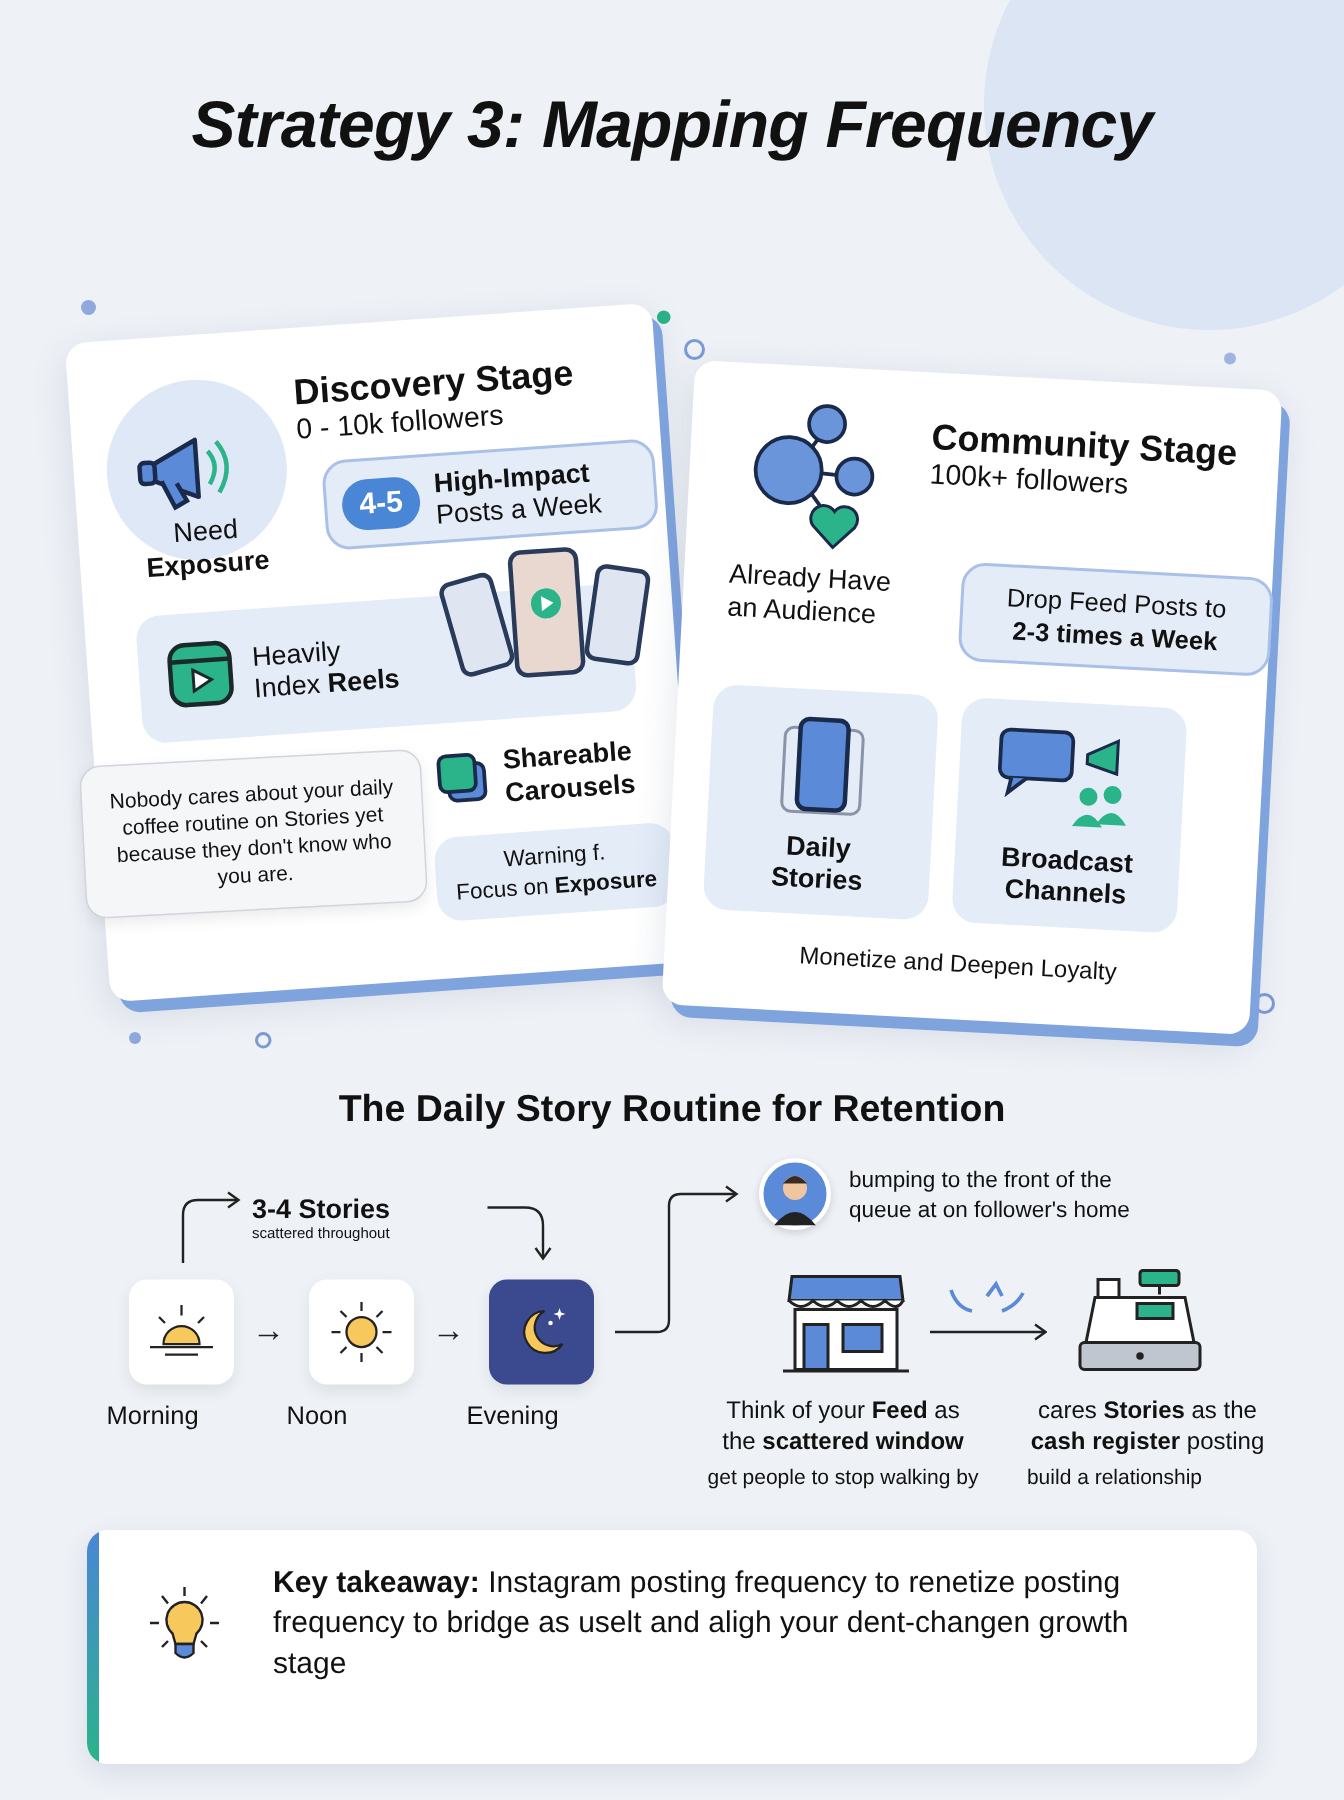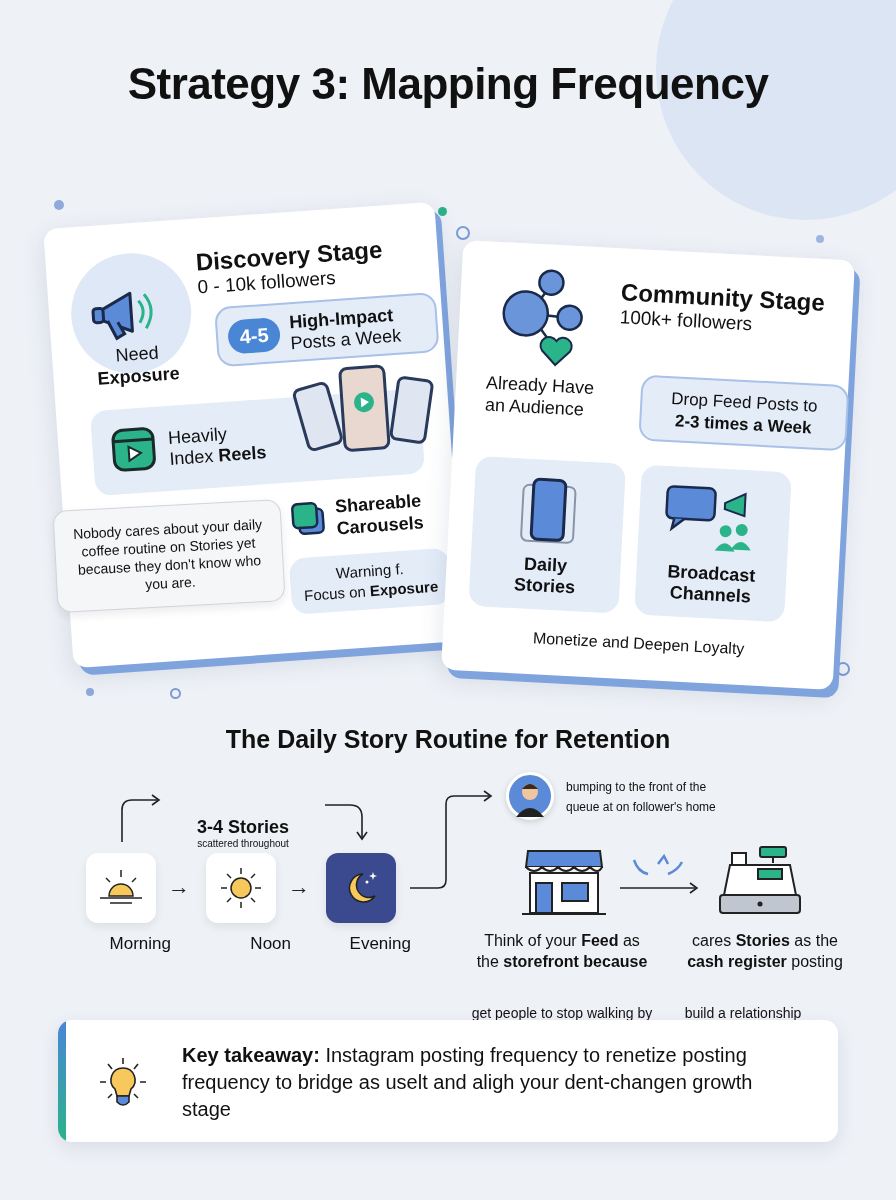--- a/index.html
+++ b/index.html
@@ -1,42 +1,42 @@
 <!DOCTYPE html>
 <html><head>
 <meta charset="utf-8">
 <style>
   * { box-sizing: border-box; margin: 0; padding: 0; }
   body { width: 896px; height: 1200px; background: #eef1f6; font-family: "Liberation Sans", sans-serif; color: #111; position: relative; overflow: hidden; }
   .bg-circle { position: absolute; right: -60px; top: -80px; width: 300px; height: 300px; border-radius: 50%; background: #dbe5f4; }
-  .title { position: absolute; top: 58px; left: 0; width: 896px; text-align: center; font-size: 44px; font-weight: 700; line-height: 52px; letter-spacing: -0.5px; }
+  .title { position: absolute; top: 58px; left: 0; width: 896px; text-align: center; font-size: 44px; font-weight: 700; line-height: 52px; letter-spacing: -0.5px; font-style: italic; }
   .dot { position: absolute; border-radius: 50%; }
   .ring { position: absolute; border-radius: 50%; border: 2px solid #7a9bd6; background: transparent; }
 
   .card { position: absolute; background: #fff; border-radius: 14px; box-shadow: 6px 8px 0 #7fa3dd, 0 8px 24px rgba(60,80,120,.15); }
   .card-left { left: 58px; top: 215px; width: 392px; height: 440px; transform: rotate(-4deg); }
   .card-right { left: 452px; top: 250px; width: 392px; height: 430px; transform: rotate(3deg); }
 
   .circle-icon { position: absolute; width: 120px; height: 120px; border-radius: 50%; background: #dfe8f6; }
   .bubble { position: absolute; background: #e4ecf8; border: 2px solid #a9c1e8; border-radius: 16px; }
   .soft-box { position: absolute; background: #e4ecf8; border-radius: 16px; }
   .note { position: absolute; background: #f5f6f8; border: 1.5px solid #d0d4dc; border-radius: 14px; box-shadow: 0 4px 10px rgba(0,0,0,.08); font-size: 14px; text-align: center; line-height: 18px; padding: 14px 10px; }
 
   .h-stage { font-size: 24px; font-weight: 700; }
   .sub { font-size: 19px; }
   .b { font-weight: 700; }
 
   .section-title { position: absolute; top: 725px; left: 0; width: 896px; text-align: center; font-size: 25px; font-weight: 700; }
   .time-box { position: absolute; width: 70px; height: 70px; border-radius: 12px; background: #fff; box-shadow: 0 4px 10px rgba(0,0,0,.08); display: flex; align-items: center; justify-content: center; }
-  .time-label { position: absolute; font-size: 17px; text-align: right; width: 100px; }
+  .time-label { position: absolute; font-size: 17px; text-align: left; width: 100px; }
   .arrow { position: absolute; font-size: 22px; color: #222; }
   .caption { position: absolute; font-size: 16px; text-align: center; line-height: 21px; }
-  .small { position: absolute; font-size: 14px; text-align: center; margin-top: 29px; }
-
-  .takeaway { position: absolute; left: 58px; top: 1020px; width: 780px; height: 122px; background: #fff; border-radius: 14px; box-shadow: 0 6px 18px rgba(60,80,120,.12); overflow: hidden; }
+  .small { position: absolute; font-size: 14px; text-align: center; }
+
+  .takeaway { position: absolute; left: 58px; top: 1020px; width: 780px; height: 156px; background: #fff; border-radius: 14px; box-shadow: 0 6px 18px rgba(60,80,120,.12); overflow: hidden; }
   .takeaway-bar { position: absolute; left: 0; top: 0; width: 8px; height: 100%; background: linear-gradient(#4a86d6, #2bb38a); }
   .takeaway-text { position: absolute; left: 124px; top: 22px; width: 620px; font-size: 20px; line-height: 27px; }
 </style>
 </head>
 <body>
 
 <div class="bg-circle"></div>
 
 <div class="title">
   <div>Strategy 3: Mapping Frequency</div>
@@ -161,21 +161,21 @@
 </div>
 
 <div class="section-title">The Daily Story Routine for Retention</div>
 
 <svg style="position:absolute;left:110px;top:790px" width="290" height="60" viewBox="0 0 290 60">
   <path d="M12 52 L12 20 Q12 10 22 10 L48 10" fill="none" stroke="#222" stroke-width="1.6"></path>
   <path d="M42 5 L49 10 L42 15" fill="none" stroke="#222" stroke-width="1.6"></path>
   <path d="M215 15 L240 15 Q252 15 252 27 L252 48" fill="none" stroke="#222" stroke-width="1.6"></path>
   <path d="M247 42 L252 49 L257 42" fill="none" stroke="#222" stroke-width="1.6"></path>
 </svg>
-<div style="position:absolute;left:168px;top:817px;width:150px;text-align:center">
+<div style="position:absolute;left:168px;top:796px;width:150px;text-align:left">
   <div style="font-size:18px;font-weight:700">3-4 Stories</div>
   <div style="font-size:10px">scattered throughout</div>
 </div>
 
 <div class="time-box" style="left:86px;top:853px">
   <svg width="50" height="40" viewBox="0 0 50 40">
     <path d="M13 28 A12 12 0 0 1 37 28 Z" fill="#f7c95c" stroke="#222" stroke-width="1.5"></path>
     <line x1="4" y1="30" x2="46" y2="30" stroke="#222" stroke-width="1.5"></line>
     <line x1="14" y1="35" x2="36" y2="35" stroke="#222" stroke-width="1.5"></line>
     <line x1="25" y1="2" x2="25" y2="9" stroke="#222" stroke-width="1.5"></line>
@@ -213,21 +213,21 @@
   <path d="M2 98 L30 98 Q38 98 38 90 L38 14 Q38 6 46 6 L82 6" fill="none" stroke="#222" stroke-width="1.6"></path>
   <path d="M76 1 L83 6 L76 11" fill="none" stroke="#222" stroke-width="1.6"></path>
 </svg>
 <div style="position:absolute;left:506px;top:772px;width:48px;height:48px;border-radius:50%;background:#5b8ad8;border:3px solid #fff;box-shadow:0 2px 6px rgba(0,0,0,.15)">
   <svg width="42" height="42" viewBox="0 0 42 42">
     <circle cx="21" cy="17" r="8" fill="#f0c6a0"></circle>
     <path d="M13 14 Q21 4 29 14" fill="#3a2a20"></path>
     <path d="M7 42 Q21 24 35 42 Z" fill="#222"></path>
   </svg>
 </div>
-<div style="position:absolute;left:566px;top:777px;font-size:12px;line-height:20px">
+<div style="position:absolute;left:566px;top:777px;font-size:15px;line-height:20px">
   <div>bumping to the front of the</div>
   <div>queue at on follower's home</div>
 </div>
 
 <svg style="position:absolute;left:522px;top:845px" width="84" height="72" viewBox="0 0 84 72">
   <path d="M6 6 L78 6 L80 22 L4 22 Z" fill="#5b8ad8" stroke="#222" stroke-width="2"></path>
   <path d="M4 22 Q12 30 20 22 Q28 30 36 22 Q44 30 52 22 Q60 30 68 22 Q76 30 80 22" fill="#fff" stroke="#222" stroke-width="2"></path>
   <rect x="8" y="28" width="68" height="40" fill="#fff" stroke="#222" stroke-width="2"></rect>
   <rect x="14" y="38" width="16" height="30" fill="#5b8ad8" stroke="#222" stroke-width="2"></rect>
   <rect x="40" y="38" width="26" height="18" fill="#5b8ad8" stroke="#222" stroke-width="2"></rect>
@@ -245,21 +245,21 @@
   <line x1="55" y1="12" x2="55" y2="18" stroke="#222" stroke-width="2"></line>
   <rect x="14" y="8" width="14" height="20" fill="#fff" stroke="#222" stroke-width="2"></rect>
   <path d="M6 50 L12 20 L72 20 L78 50 Z" fill="#fff" stroke="#222" stroke-width="2"></path>
   <rect x="40" y="24" width="24" height="10" fill="#2bb38a" stroke="#222" stroke-width="2"></rect>
   <rect x="2" y="50" width="80" height="18" rx="3" fill="#bfc6d0" stroke="#222" stroke-width="2"></rect>
   <circle cx="42" cy="59" r="2.5" fill="#222"></circle>
 </svg>
 
 <div class="caption" style="left:462px;top:930px;width:200px">
   <div><span>Think of your </span><span class="b">Feed</span><span> as</span></div>
-  <div><span>the </span><span class="b">storefront because</span></div>
+  <div><span>the </span><span class="b">scattered window</span></div>
 </div>
 <div class="small" style="left:452px;top:976px;width:220px">get people to stop walking by</div>
 <div class="caption" style="left:670px;top:930px;width:190px">
   <div><span>cares </span><span class="b">Stories</span><span> as the</span></div>
   <div><span class="b">cash register</span><span> posting</span></div>
 </div>
 <div class="small" style="left:648px;top:976px;width:190px">build a relationship</div>
 
 <div class="takeaway">
   <div class="takeaway-bar"></div>

